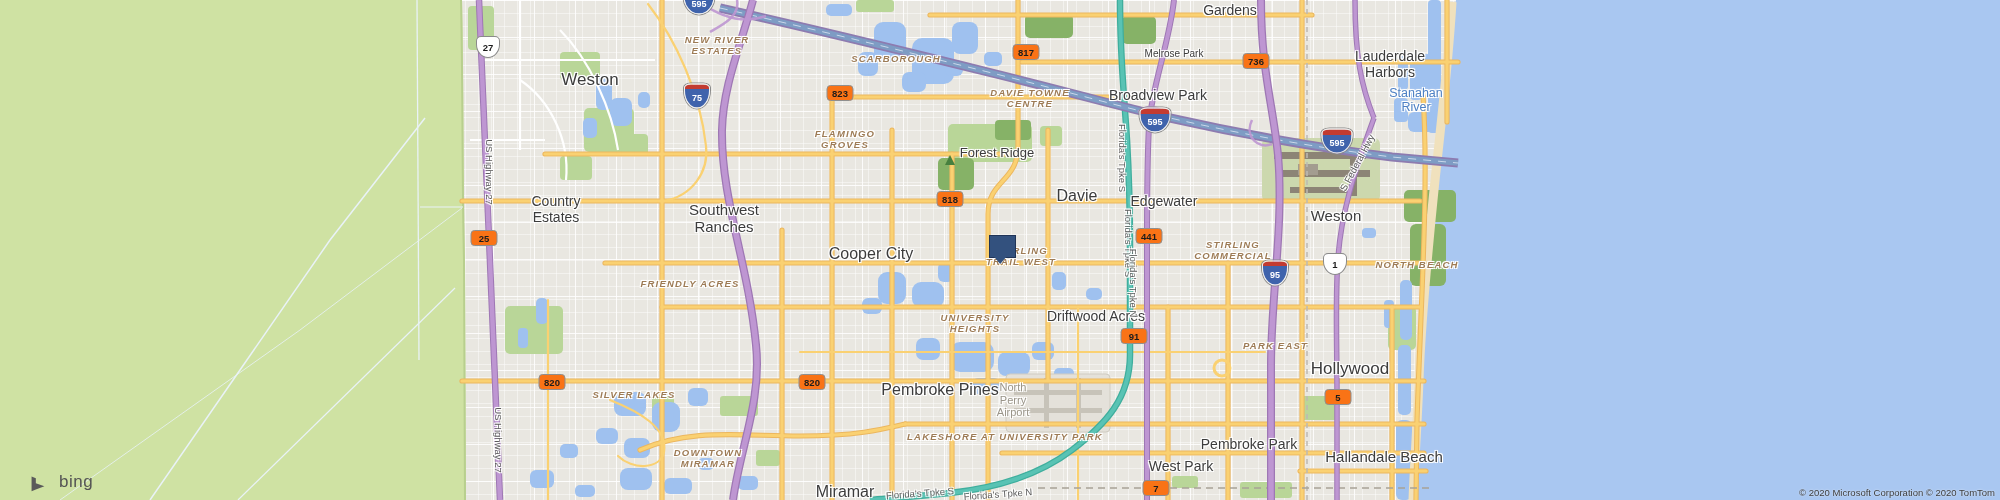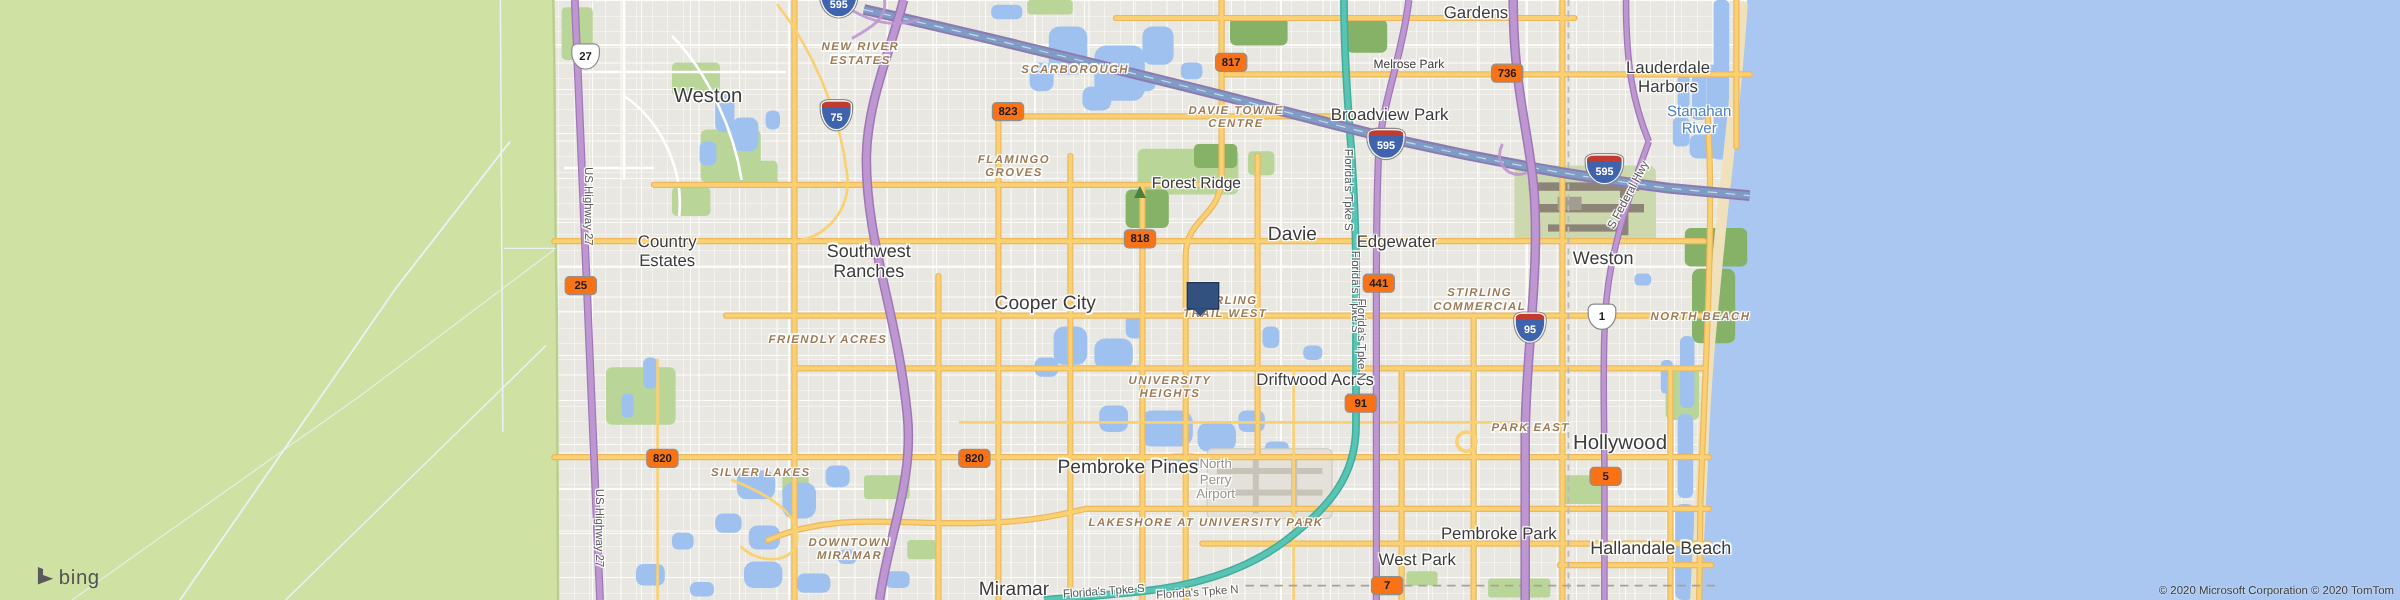--- a/index.html
+++ b/index.html
@@ -37,21 +37,21 @@
           color:#fff;font-size:9px;padding-top:2px;}
   .shield.interstate.wide{width:29px;}
 
   .tree{position:absolute;width:0;height:0;border-left:5px solid transparent;border-right:5px solid transparent;
         border-bottom:10px solid #47803f;transform:translate(-50%,-50%);z-index:5;}
 
   #marker{position:absolute;width:25px;height:21px;background:#33517e;border:1px solid #203457;z-index:8;}
   #marker::after{content:'';position:absolute;top:100%;left:50%;transform:translateX(-65%);
         border:6px solid transparent;border-top:7px solid #33517e;}
 
-  #logo{position:absolute;left:10px;bottom:8px;z-index:9;display:flex;align-items:flex-start;gap:3px;color:#555;padding-left:21px;}
+  #logo{position:absolute;left:10px;bottom:8px;z-index:9;display:flex;align-items:flex-end;gap:13px;color:#555;padding-left:21px;}
   #logo .logotext{font-size:17px;letter-spacing:.5px;color:#545454;}
   #attr{position:absolute;right:5px;bottom:2px;z-index:9;font-size:9.5px;color:#3d3d3d;
         text-shadow:0 0 2px rgba(255,255,255,.8);}
 </style>
 </head>
 <body>
 
 <div id="map">
   <div id="grid"></div>
 
@@ -289,21 +289,21 @@
 GROVES</div>
       <div class="lbl hood" style="left: 666px; top: 284px; padding-left: 48px;">FRIENDLY ACRES</div>
       <div class="lbl hood" style="left: 634px; top: 395px;">SILVER LAKES</div>
       <div class="lbl hood" style="left: 975px; top: 324px;">UNIVERSITY
 HEIGHTS</div>
       <div class="lbl hood" style="left: 1021px; top: 257px;">STIRLING
 TRAIL WEST</div>
       <div class="lbl hood" style="left: 1233px; top: 251px;">STIRLING
 COMMERCIAL</div>
       <div class="lbl hood" style="left: 1417px; top: 265px;">NORTH BEACH</div>
-      <div class="lbl hood" style="left: 1254px; top: 358px; padding-left: 43px;">PARK EAST</div>
+      <div class="lbl hood" style="left: 1254px; top: 346px; padding-left: 43px;">PARK EAST</div>
       <div class="lbl hood" style="left: 708px; top: 459px;">DOWNTOWN
 MIRAMAR</div>
       <div class="lbl hood" style="left: 1005px; top: 437px;">LAKESHORE AT UNIVERSITY PARK</div>
       <div class="lbl city" style="left: 590px; top: 80px; font-size: 17px;">Weston</div>
       <div class="lbl city" style="left: 556px; top: 209px; font-size: 14px;">Country
 Estates</div>
       <div class="lbl city" style="left: 724px; top: 218px; font-size: 15px;">Southwest
 Ranches</div>
       <div class="lbl city" style="left: 871px; top: 254px; font-size: 16px;">Cooper City</div>
       <div class="lbl city" style="left: 1077px; top: 196px; font-size: 16px;">Davie</div>

